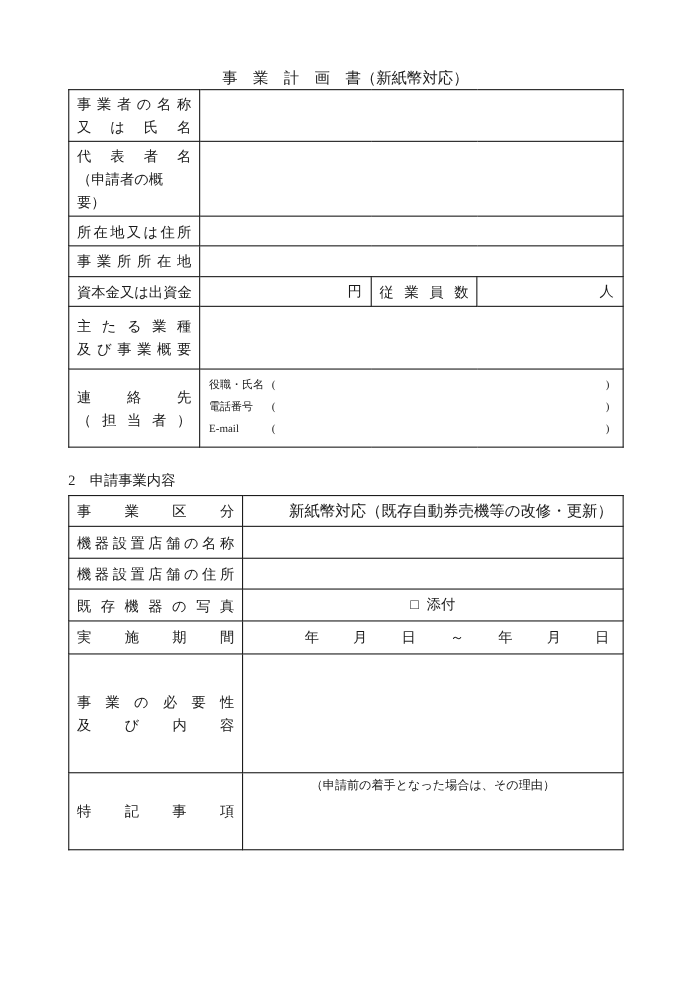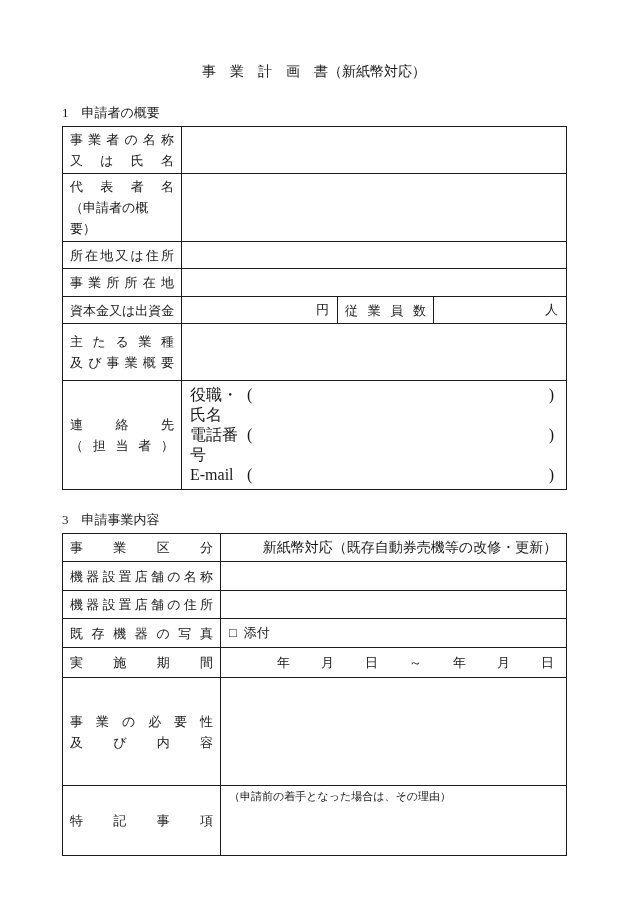--- a/index.html
+++ b/index.html
@@ -7,67 +7,66 @@
   body {
     width: 630px; height: 903px;
     font-family: "Liberation Serif", "DejaVu Serif", serif;
     color: #1a1a1a;
     position: relative;
     overflow: hidden;
   }
   .page { padding: 63px 0 0 62px; width: 566px; }
 
   .form-number { font-size: 13px; line-height: 16px; margin-bottom: 10px; }
-  .doc-title   { font-size: 14px; line-height: 18px; width: 504px; text-align: center; margin-bottom: 24px; }
+  .doc-title   { font-size: 14px; line-height: 18px; width: 504px; text-align: center; }
   .sec-heading { font-size: 13px; line-height: 16px; margin-bottom: 5px; }
   .sec2 { margin-top: 22px; }
 
   table { border-collapse: collapse; table-layout: fixed; width: 504px; }
   td { border: 1px solid #1c1c1c; vertical-align: middle; font-size: 13px; padding: 2px 7px; }
 
   
   .t1r1 { height: 46px; } .t1r2 { height: 41px; } .t1r3 { height: 27px; }
   .t1r4 { height: 28px; } .t1r5 { height: 27px; } .t1r6 { height: 57px; }
   .t1r7 { height: 71px; }
   
   .t2r1 { height: 28px; } .t2r2 { height: 29px; } .t2r3 { height: 28px; }
   .t2r4 { height: 29px; } .t2r5 { height: 30px; } .t2r6 { height: 108px; }
   .t2r7 { height: 70px; }
 
   .lab { line-height: 21px; }               
   [data-justify] { display: flex; justify-content: space-between; }
 
-  .val { padding: 2px 8px; }
+  .val { padding: 2px 8px; text-align: center; }
   .unit-right { text-align: right; padding-right: 8px; font-size: 13px; }
   .center-val { text-align: center; font-size: 14px; padding-left: 40px; }
 
   .photo-val { font-size: 13px; }
   .photo-val .box { margin-right: 7px; }
 
   .period-val { padding: 0; }
   .period-flex { display: flex; justify-content: space-between; padding: 0 12px 0 56px; font-size: 13px; }
 
   .contact-cell { padding: 4px 12px 4px 8px; }
-  .contact-line { display: flex; align-items: baseline; font-size: 16px; line-height: 20px; }
+  .contact-line { display: flex; align-items: baseline; font-size: 10px; line-height: 20px; }
   .contact-line .c-lbl { display: inline-block; width: 57px; }
   .contact-line .c-spacer { flex: 1; }
 
   .vtop { vertical-align: top; margin-top: 28px; }
   .note-val { font-size: 11px; padding-top: 3px; }
 
   .footnote { font-size: 11px; line-height: 15px; margin-top: 9px; padding-left: 13px; }
 </style>
 </head>
 <body>
 
 <div class="page">
 
   <div class="doc-title">事　業　計　画　書（新紙幣対応）</div>
 
-  <div class="sec-heading">1　申請者の概要</div>
 
   <table>
     <colgroup>
         <col style="width:119px">
         <col style="width:156px">
         <col style="width:96px">
         <col style="width:133px">
       </colgroup>
     <tbody>
         <tr class="t1r1">
@@ -204,21 +203,21 @@
           <span class="c-lbl">E-mail</span>
               <span>(</span>
               <span class="c-spacer"></span>
               <span>)</span>
         </div>
       </td>
     </tr>
   </tbody>
     </table>
 
-  <div class="sec-heading sec2">3　申請事業内容</div>
+  <div class="sec-heading sec2">2　申請事業内容</div>
 
   <table>
     <colgroup>
         <col style="width:158px">
         <col style="width:346px">
       </colgroup>
     <tbody>
         <tr class="t2r1">
       <td>
         <div class="lab" data-justify="">

